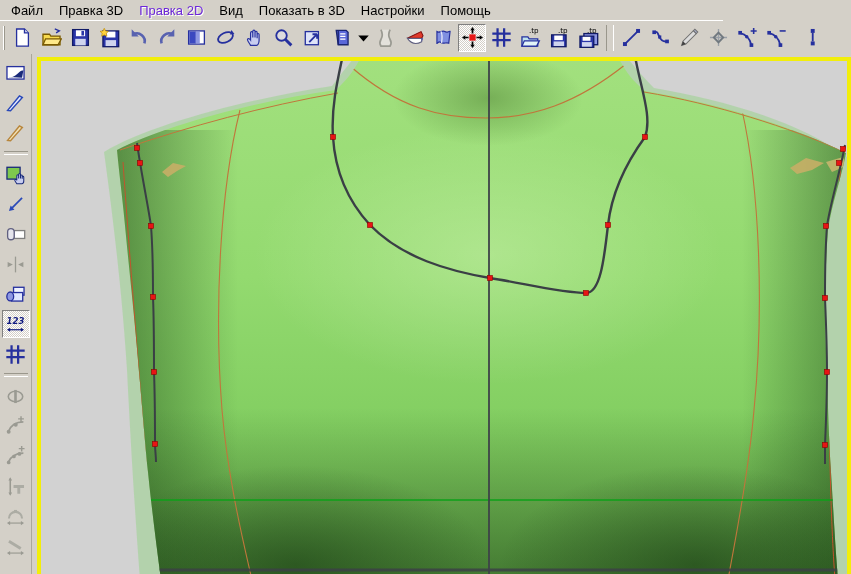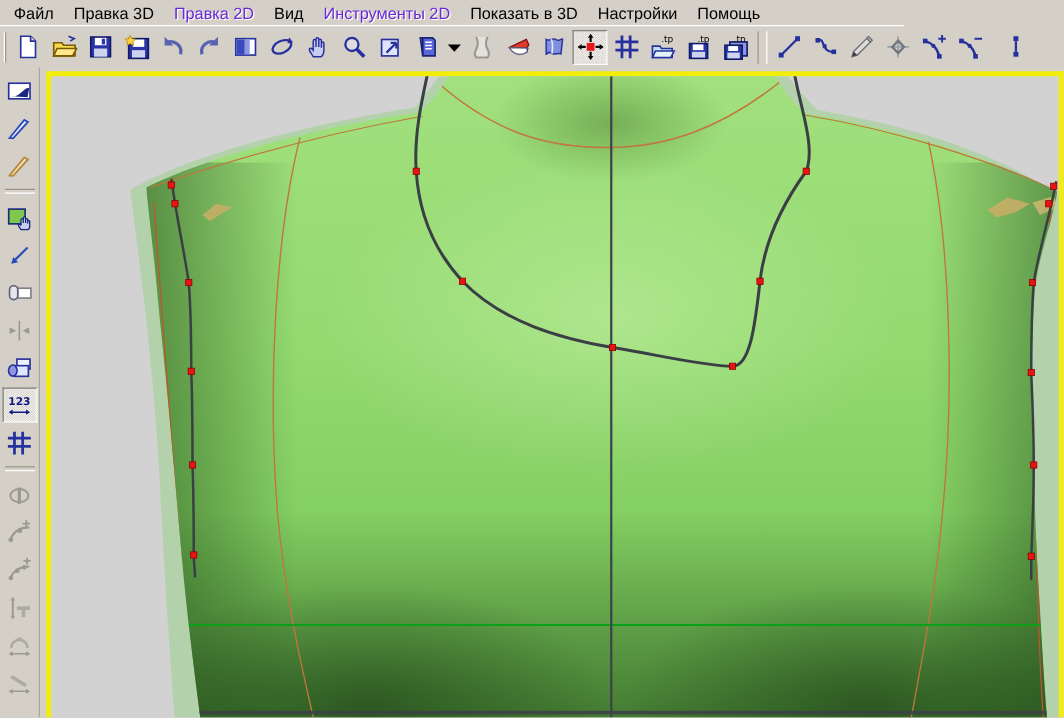--- a/index.html
+++ b/index.html
@@ -46,41 +46,40 @@
   .sb-btn{
     width:28px;height:28px;flex:0 0 auto;display:flex;align-items:center;justify-content:center;
     border:1px solid transparent;box-sizing:border-box;margin-bottom:2px;
   }
   .sb-btn .ic, .sb-btn .ic svg{width:21px;height:21px;display:block}
   .sb-btn.active{
     border-color:#808080 #ffffff #ffffff #808080;
     background-color:#d4d0c8;
     background-image:linear-gradient(45deg,#fff 25%,transparent 25%,transparent 75%,#fff 75%),
                      linear-gradient(45deg,#fff 25%,transparent 25%,transparent 75%,#fff 75%);
-    background-size:2px 2px;background-position:0 0,1px 1px;
+    background-size:2px 2px;background-position:0 0,1px 1px;font-style:italic;
   }
   .sb-sep{width:24px;height:2px;border-top:1px solid #9a978c;border-bottom:1px solid #fff;margin:3px 0 5px 0;flex:0 0 auto}
   
   .viewport{position:absolute;left:32px;top:54px;width:819px;height:520px;background:#d4d0c8}
   .canvas{
     position:absolute;left:5px;top:3px;width:806px;height:513px;
     border:4px solid #f2ee0a;border-bottom:none;background:#d2d2d2;box-sizing:content-box;
   }
   .canvas svg{display:block;width:806px;height:513px}
   .ctl-pt{fill:#e81414;stroke:#8c0000;stroke-width:.6}
 </style>
 </head>
 <body>
 
 <div class="menubar">
     <div class="menu-item">Файл</div>
     <div class="menu-item">Правка 3D</div>
     <div class="menu-item disabled">Правка 2D</div>
     <div class="menu-item">Вид</div>
-    <div class="menu-item disabled">Инструменты 2D</div>
     <div class="menu-item">Показать в 3D</div>
     <div class="menu-item">Настройки</div>
     <div class="menu-item">Помощь</div>
   </div>
 
 <div class="toolbar">
   <div class="tb-grip"></div>
 <div class="tb-btn">
       <span class="ic">
         <svg viewBox="0 0 16 16" xmlns="http://www.w3.org/2000/svg">

